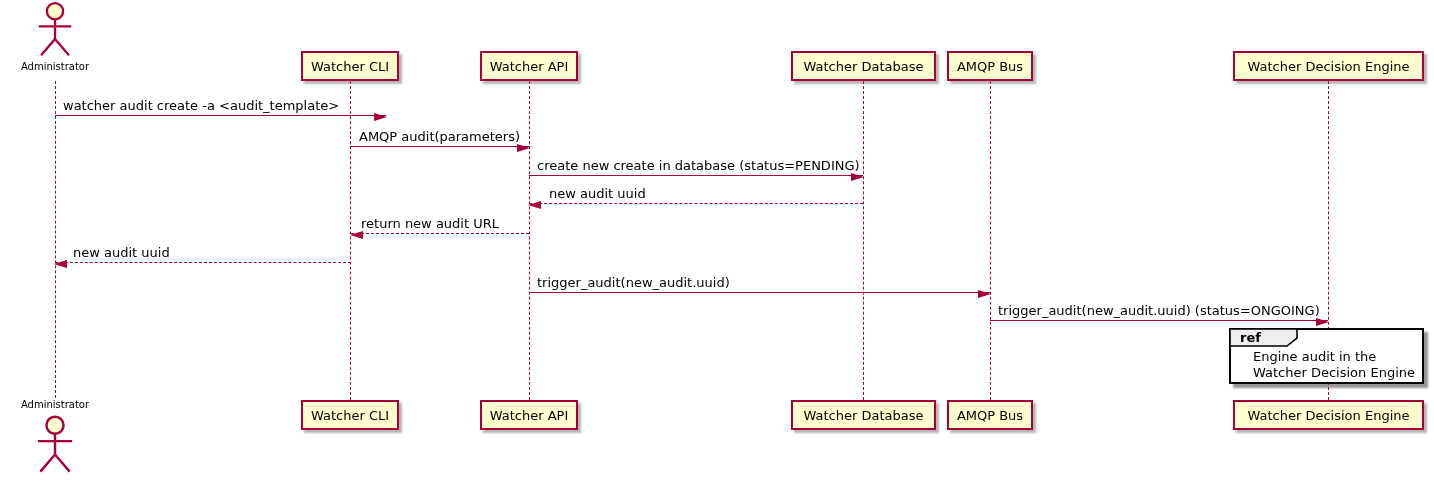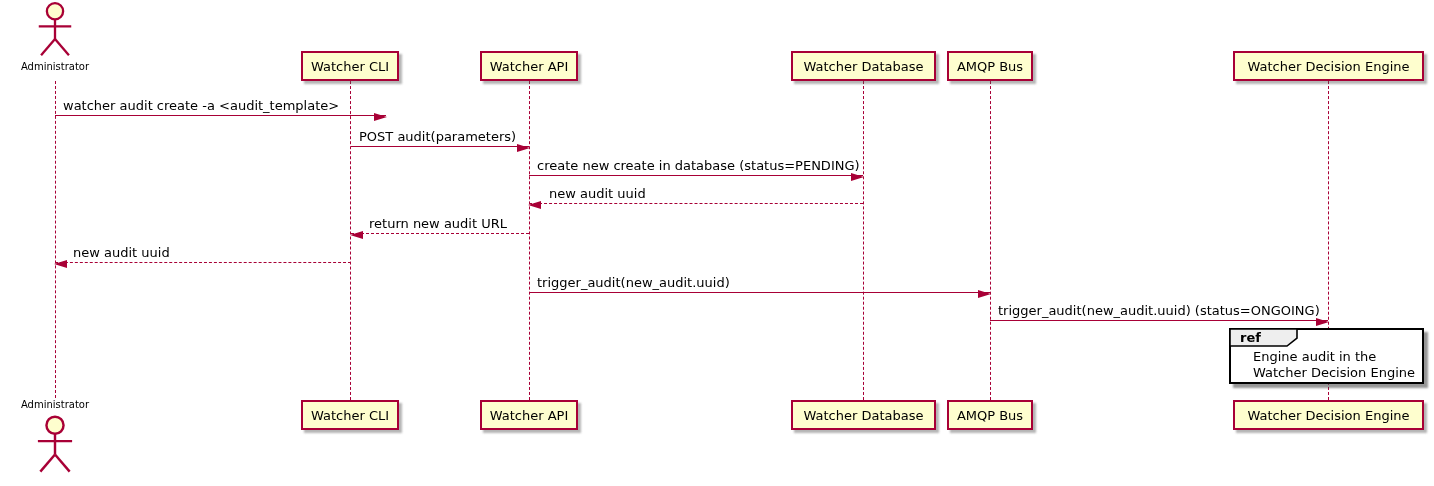--- a/index.html
+++ b/index.html
@@ -86,39 +86,39 @@
   <div class="pbox" style="left:947px;  top:51px; width:86px;">AMQP Bus</div>
   <div class="pbox" style="left:1233px; top:51px; width:191px;">Watcher Decision Engine</div>
 
   <div class="msg solid" style="left:55px; top:97px; width:331px;text-align:right;">
     <div class="msg-label" style="left:8px;">watcher audit create -a &lt;audit_template&gt;</div>
     <div class="msg-line"></div>
     <div class="arrowhead right"></div>
   </div>
 
   <div class="msg solid" style="left:351px; top:128px; width:178px;">
-    <div class="msg-label" style="left:8px;">POST audit(parameters)</div>
+    <div class="msg-label" style="left:8px;">AMQP audit(parameters)</div>
     <div class="msg-line"></div>
     <div class="arrowhead right"></div>
   </div>
 
   <div class="msg solid" style="left:529px; top:157px; width:334px;">
     <div class="msg-label" style="left:8px;">create new create in database (status=PENDING)</div>
     <div class="msg-line"></div>
     <div class="arrowhead right"></div>
   </div>
 
   <div class="msg dashed" style="left:529px; top:185px; width:334px;">
     <div class="msg-label" style="left:20px;">new audit uuid</div>
     <div class="msg-line"></div>
     <div class="arrowhead left"></div>
   </div>
 
   <div class="msg dashed" style="left:351px; top:215px; width:178px;">
-    <div class="msg-label" style="left:18px;">return new audit URL</div>
+    <div class="msg-label" style="left:10px;">return new audit URL</div>
     <div class="msg-line"></div>
     <div class="arrowhead left"></div>
   </div>
 
   <div class="msg dashed" style="left:55px; top:244px; width:296px;">
     <div class="msg-label" style="left:18px;">new audit uuid</div>
     <div class="msg-line"></div>
     <div class="arrowhead left"></div>
   </div>
 

